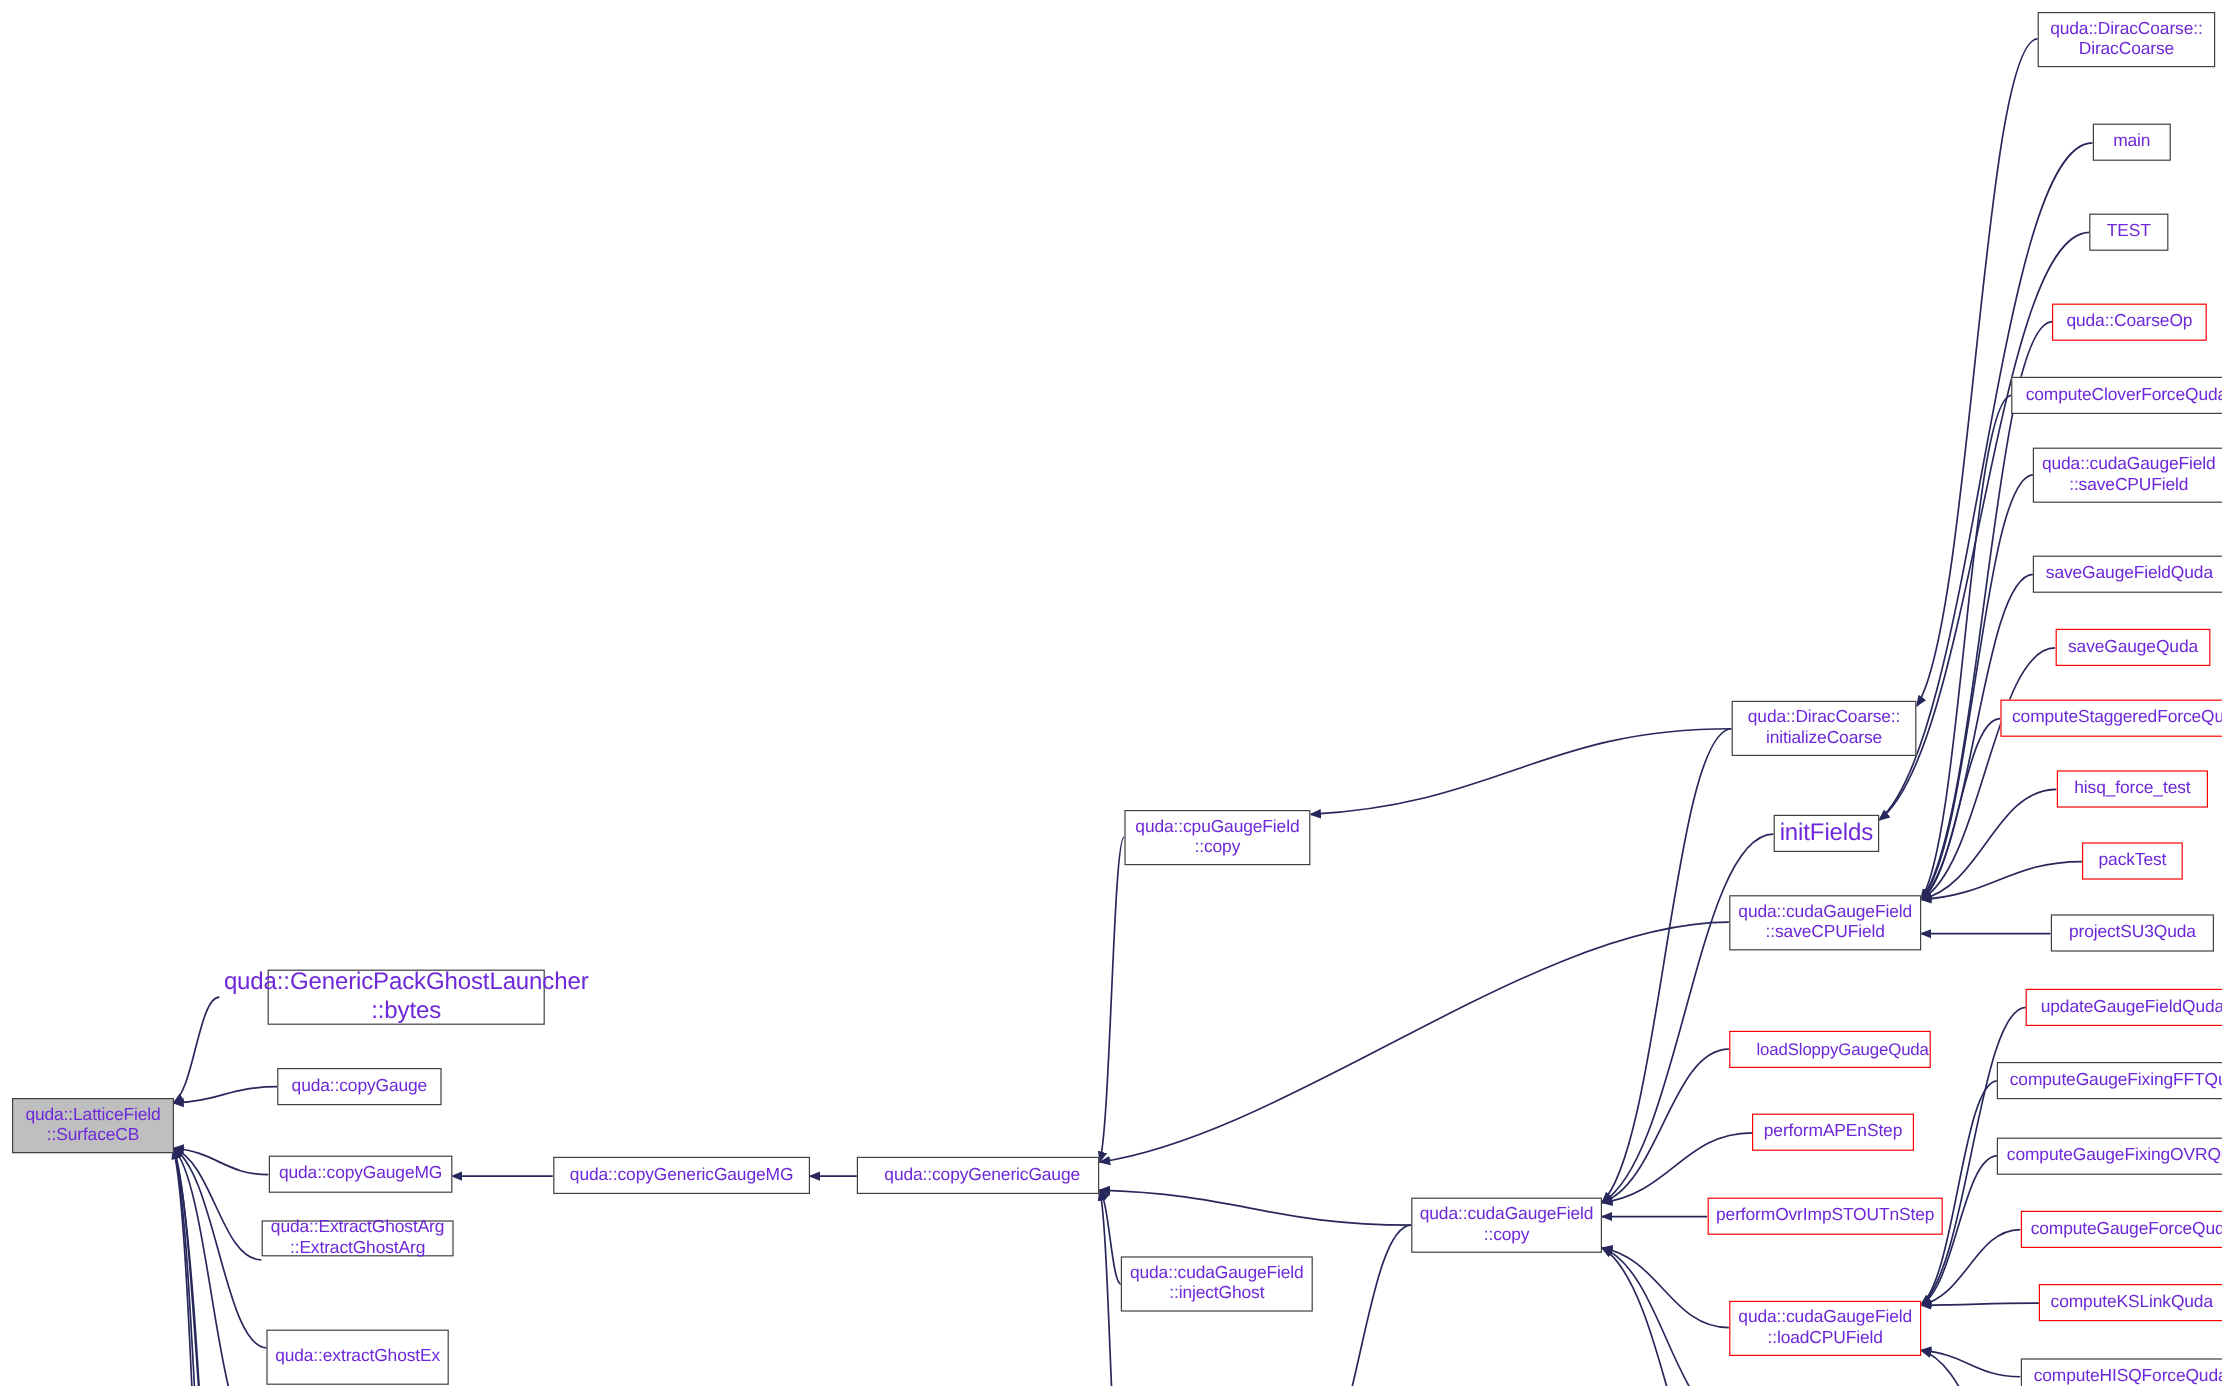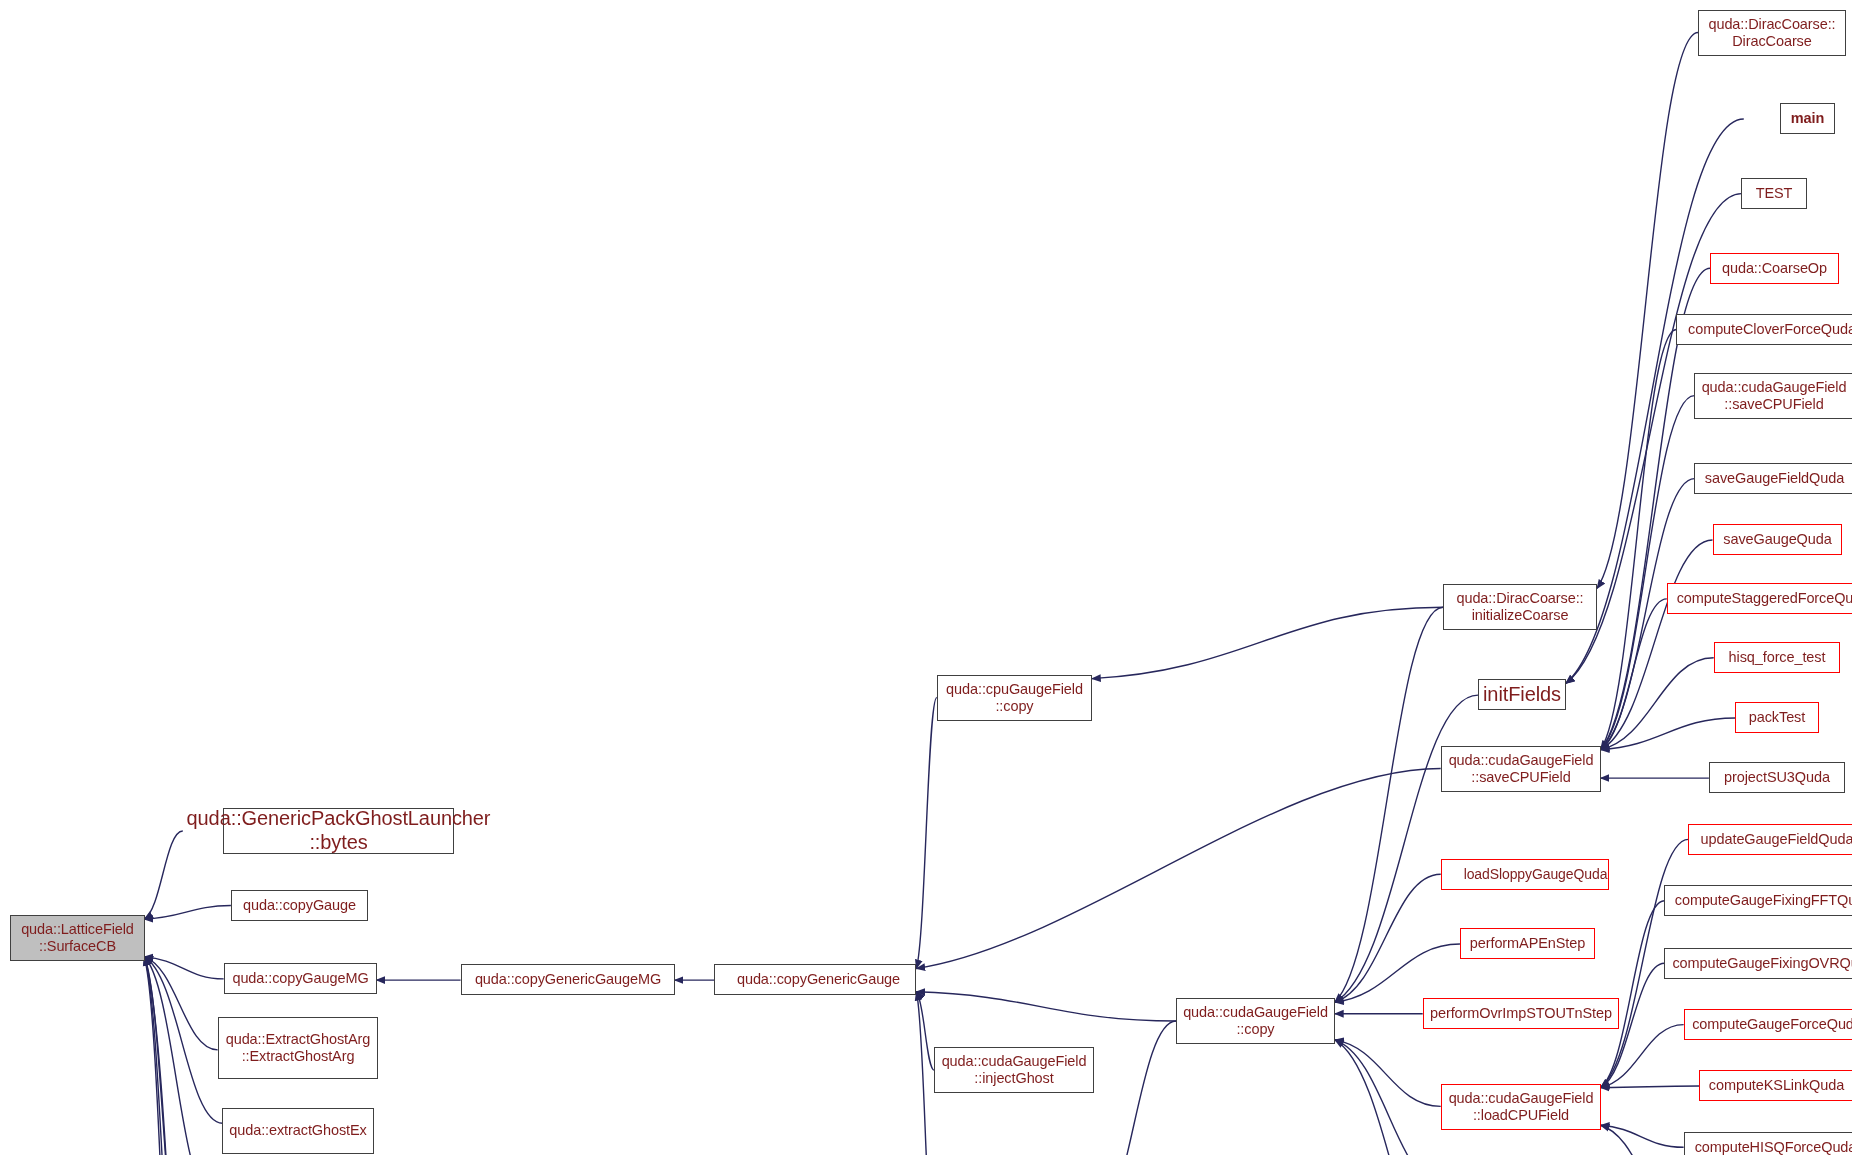--- a/index.html
+++ b/index.html
@@ -24,21 +24,21 @@
   }
   .node {
     position: absolute;
     box-sizing: border-box;
     display: flex;
     align-items: center;
     justify-content: center;
     text-align: center;
     background: #ffffff;
     border: 1px solid #404040;
-    color: #7f1d1d;
+    color: #6d28d9;
     font-size: 14.5px;
     line-height: 1.18;
     letter-spacing: -0.1px;
     white-space: pre-line;
     padding: 1px 3px;
   }
   .node.red {
     border-color: #ff0000;
   }
   .node.current {
@@ -109,21 +109,21 @@
       <path d="M 1140.0647999999999 1491.224 C 1119.5003399999998 1491.224, 1114.93046 1299.3287359999997, 1094.366 1273.1611999999998" fill="none" stroke="#27275c" stroke-width="1.4" marker-end="url(#arrow)"></path>
       <path d="M 1694.4633999999999 1280.769 C 1541.3122899999998 1280.769, 1507.2787099999998 1380.5932079999998, 1354.1275999999998 1394.2055999999998" fill="none" stroke="#27275c" stroke-width="1.4" marker-end="url(#arrow)"></path>
       <path d="M 1694.4633999999999 1280.769 C 1551.5945199999999 1280.769, 1519.8458799999999 1449.3819279999998, 1376.9769999999999 1472.3745999999999" fill="none" stroke="#27275c" stroke-width="1.4" marker-end="url(#arrow)"></path>
     </svg>
 <div class="node current" style="left: 10px; top: 915px; width: 135px; height: 46px; font-size: 14.5px;"><span>quda::LatticeField
 ::SurfaceCB</span></div>
     <div class="node" style="left: 183px; top: 808px; width: 231px; height: 46px; font-size: 20px; margin-left: 40px;"><span>quda::GenericPackGhostLauncher
 ::bytes</span></div>
     <div class="node" style="left: 231px; top: 890px; width: 137px; height: 31px; font-size: 14.5px;"><span>quda::copyGauge</span></div>
     <div class="node" style="left: 224px; top: 963px; width: 153px; height: 31px; font-size: 14.5px;"><span>quda::copyGaugeMG</span></div>
-    <div class="node" style="left: 218px; top: 1017px; width: 160px; height: 62px; font-size: 14.5px;"><span>quda::ExtractGhostArg
+    <div class="node" style="left: 218px; top: 1017px; width: 160px; height: 30px; font-size: 14.5px;"><span>quda::ExtractGhostArg
 ::ExtractGhostArg</span></div>
     <div class="node" style="left: 222px; top: 1108px; width: 152px; height: 46px; font-size: 14.5px;"><span>quda::extractGhostEx</span></div>
     <div class="node" style="left: 461px; top: 964px; width: 214px; height: 31px; font-size: 14.5px;"><span>quda::copyGenericGaugeMG</span></div>
     <div class="node" style="left: 714px; top: 964px; width: 202px; height: 31px; font-size: 14.5px; padding-left: 10px;"><span>quda::copyGenericGauge</span></div>
     <div class="node" style="left: 937px; top: 675px; width: 155px; height: 46px; font-size: 14.5px;"><span>quda::cpuGaugeField
 ::copy</span></div>
     <div class="node" style="left: 934px; top: 1047px; width: 160px; height: 46px; font-size: 14.5px;"><span>quda::cudaGaugeField
 ::injectGhost</span></div>
     <div class="node" style="left: 1176px; top: 998px; width: 159px; height: 46px; font-size: 14.5px;"><span>quda::cudaGaugeField
 ::copy</span></div>
@@ -132,21 +132,21 @@
     <div class="node red" style="left: 1423px; top: 998px; width: 196px; height: 31px; font-size: 14.5px; justify-content: center;"><span>performOvrImpSTOUTnStep</span></div>
     <div class="node" style="left: 1443px; top: 584px; width: 154px; height: 46px; font-size: 14.5px;"><span>quda::DiracCoarse::
 initializeCoarse</span></div>
     <div class="node" style="left: 1478px; top: 679px; width: 88px; height: 31px; font-size: 20px;"><span>initFields</span></div>
     <div class="node" style="left: 1441px; top: 746px; width: 160px; height: 46px; font-size: 14.5px;"><span>quda::cudaGaugeField
 ::saveCPUField</span></div>
     <div class="node red" style="left: 1441px; top: 1084px; width: 160px; height: 46px; font-size: 14.5px;"><span>quda::cudaGaugeField
 ::loadCPUField</span></div>
     <div class="node" style="left: 1698px; top: 10px; width: 148px; height: 46px; font-size: 14.5px;"><span>quda::DiracCoarse::
 DiracCoarse</span></div>
-    <div class="node" style="left: 1780px; top: 103px; width: 55px; height: 31px; font-size: 14.5px; font-weight: bold;"><span>main</span></div>
+    <div class="node" style="left: 1744px; top: 103px; width: 65px; height: 31px; font-size: 14.5px;"><span>main</span></div>
     <div class="node" style="left: 1741px; top: 178px; width: 66px; height: 31px; font-size: 14.5px; justify-content: center;"><span>TEST</span></div>
     <div class="node red" style="left: 1710px; top: 253px; width: 129px; height: 31px; font-size: 14.5px;"><span>quda::CoarseOp</span></div>
     <div class="node" style="left: 1676px; top: 314px; width: 192px; height: 31px; font-size: 14.5px;"><span>computeCloverForceQuda</span></div>
     <div class="node" style="left: 1694px; top: 373px; width: 160px; height: 46px; font-size: 14.5px;"><span>quda::cudaGaugeField
 ::saveCPUField</span></div>
     <div class="node" style="left: 1694px; top: 463px; width: 161px; height: 31px; font-size: 14.5px;"><span>saveGaugeFieldQuda</span></div>
     <div class="node red" style="left: 1713px; top: 524px; width: 129px; height: 31px; font-size: 14.5px;"><span>saveGaugeQuda</span></div>
     <div class="node red" style="left: 1667px; top: 583px; width: 212px; height: 31px; font-size: 14.5px;"><span>computeStaggeredForceQuda</span></div>
     <div class="node red" style="left: 1714px; top: 642px; width: 126px; height: 31px; font-size: 14.5px;"><span>hisq_force_test</span></div>
     <div class="node red" style="left: 1735px; top: 702px; width: 84px; height: 31px; font-size: 14.5px;"><span>packTest</span></div>

